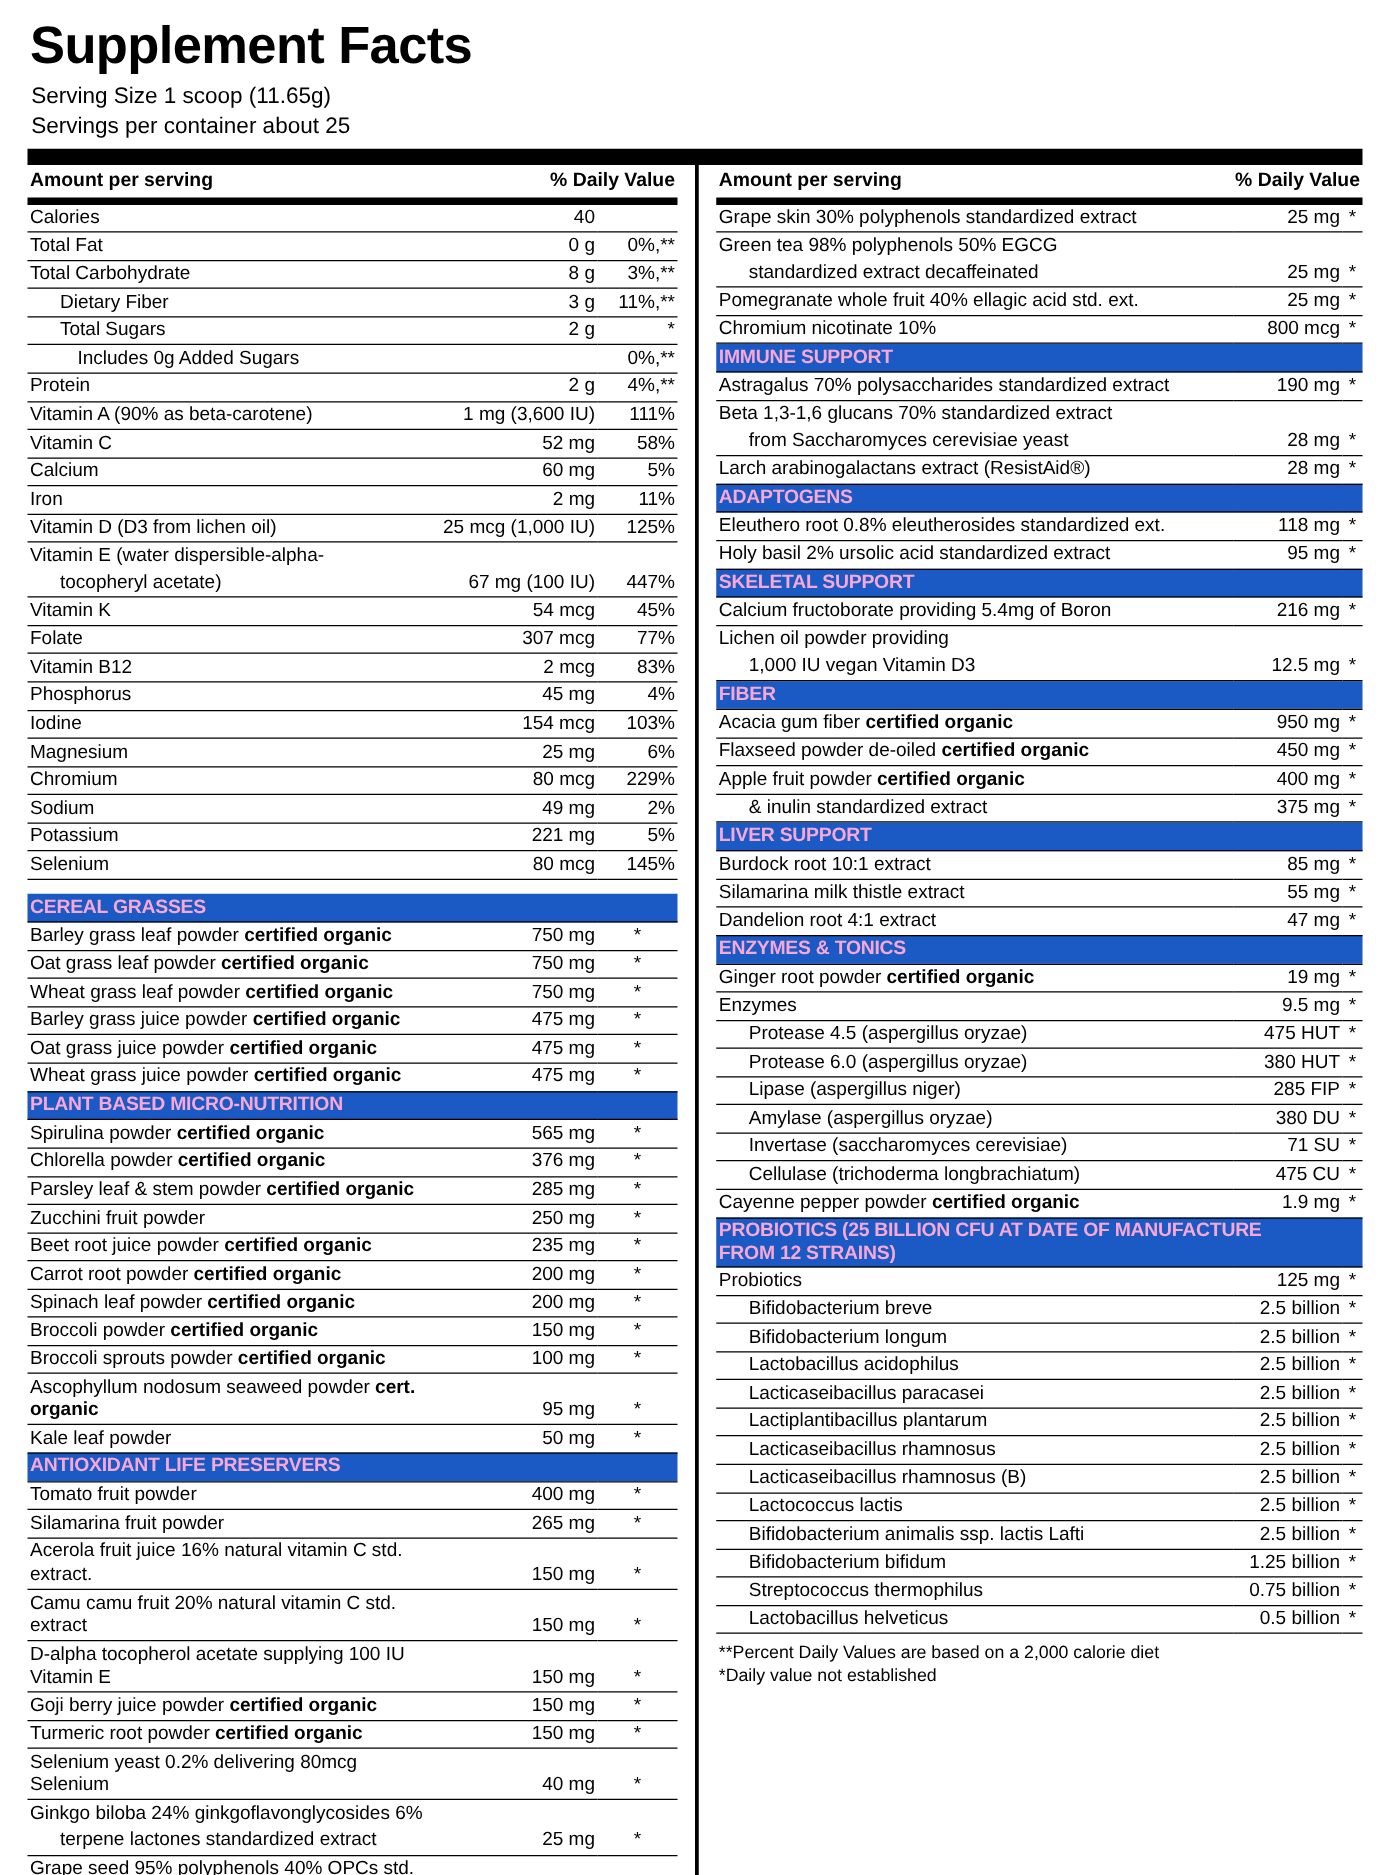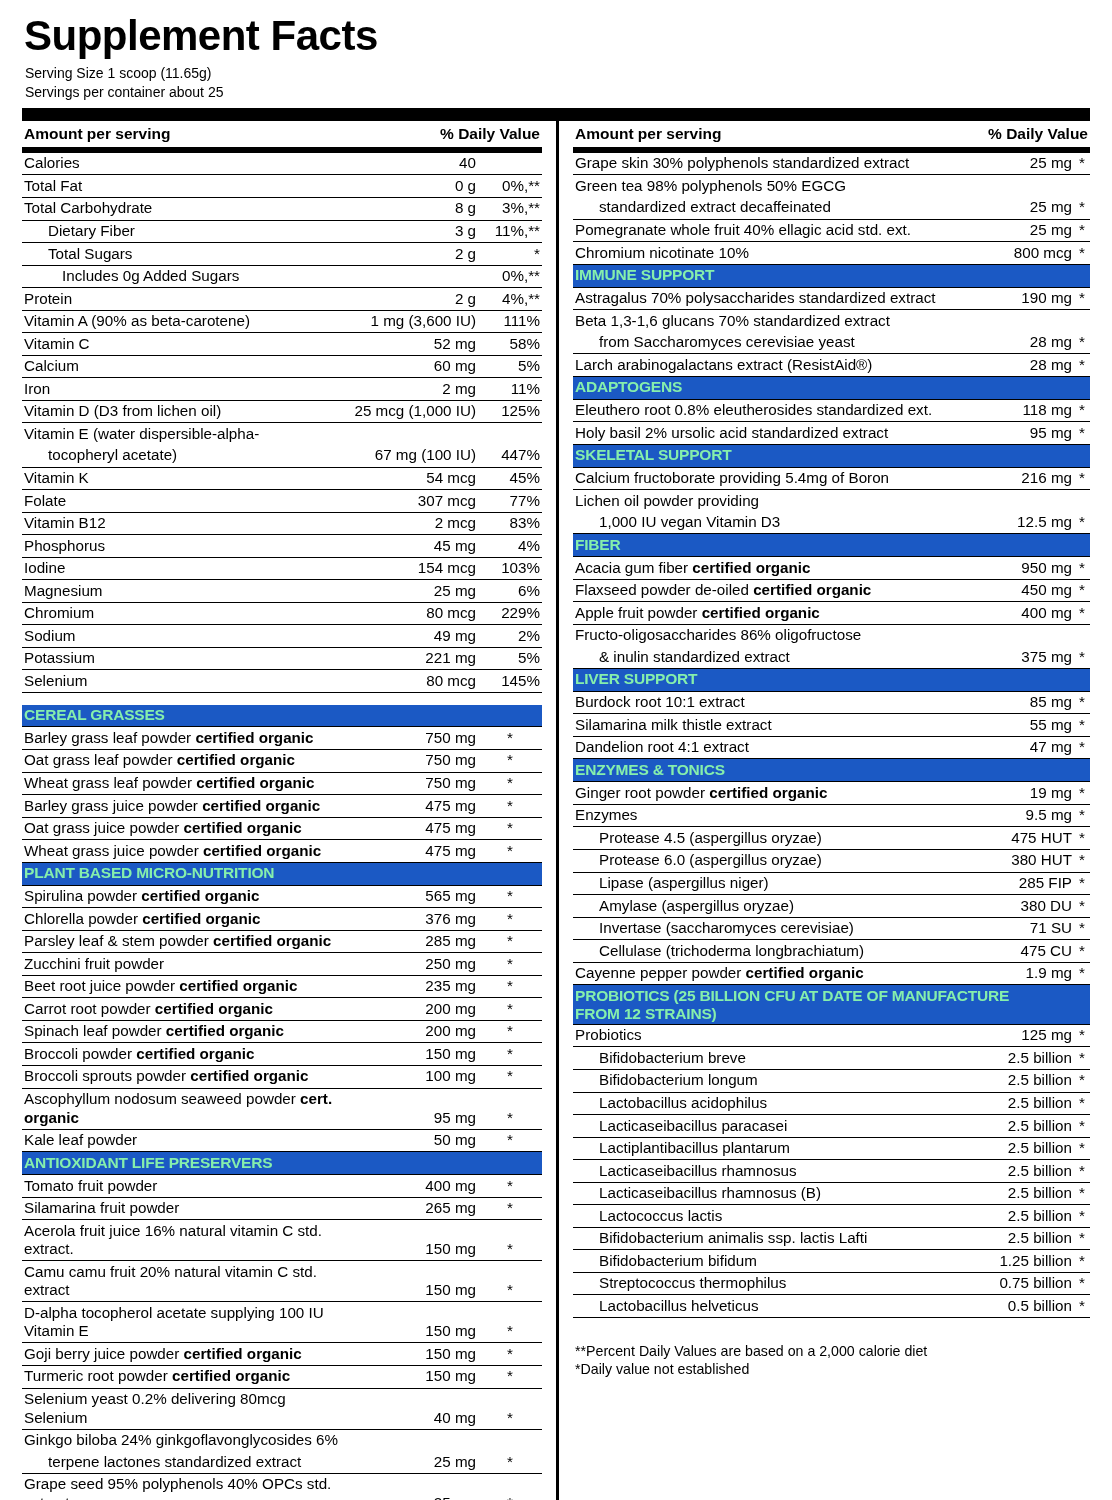--- a/index.html
+++ b/index.html
@@ -19,21 +19,21 @@
     padding: 14px 22px 0 22px;
   }
   .title {
     font-size: 42px;
     font-weight: bold;
     letter-spacing: -0.5px;
     line-height: 1.05;
     margin: 0 0 6px 2px;
   }
   .serving-line {
-    font-size: 14px;
+    font-size: 18px;
     line-height: 1.35;
     margin-left: 3px;
   }
   .thickbar {
     height: 13px;
     background: #000;
     margin-top: 6px;
   }
   .columns {
     display: flex;
@@ -72,35 +72,35 @@
   td.amt { text-align: right; white-space: nowrap; padding-right: 8px; }
   td.dv  { text-align: right; white-space: nowrap; width: 64px; }
   td.star { text-align: center; width: 16px; }
 
   tr.noline td { border-bottom: none; }
   .indent1 { padding-left: 26px !important; }
   .indent2 { padding-left: 40px !important; }
 
   .sect-head td {
     background: #1b59c4;
-    color: #86efac;
+    color: #f9a8d4;
     font-weight: bold;
     font-size: 15.5px;
     padding: 2px 2px 3px 8px;
     border-bottom: 1px solid #000;
     letter-spacing: -0.2px;
   }
   .sect-head.two-line td { line-height: 1.15; }
 
   .bold { font-weight: bold; }
 
   .footnote {
     font-size: 14.2px;
     line-height: 1.3;
-    margin-top: 24px;
+    margin-top: 6px;
     padding-left: 2px;
   }
 </style>
 </head>
 <body>
 
 <div class="page">
 
   <h1 class="title">Supplement Facts</h1>
   <div class="serving-line">Serving Size 1 scoop (11.65g)</div>
@@ -492,25 +492,20 @@
             <tr>
               <td class="name">Flaxseed powder de-oiled <span class="bold">certified organic</span></td>
               <td class="amt">450  mg</td>
               <td class="star">*</td>
             </tr>
             <tr>
               <td class="name">Apple fruit powder <span class="bold">certified organic</span></td>
               <td class="amt">400  mg</td>
               <td class="star">*</td>
             </tr>
-            <tr class="noline">
-              <td class="name">Fructo-oligosaccharides 86% oligofructose</td>
-              <td class="amt"></td>
-              <td class="star"></td>
-            </tr>
             <tr>
               <td class="name indent1">&amp; inulin standardized extract</td>
               <td class="amt">375  mg</td>
               <td class="star">*</td>
             </tr>
             <tr class="sect-head">
               <td colspan="3">LIVER SUPPORT</td>
             </tr>
             <tr>
               <td class="name">Burdock root 10:1 extract</td>

